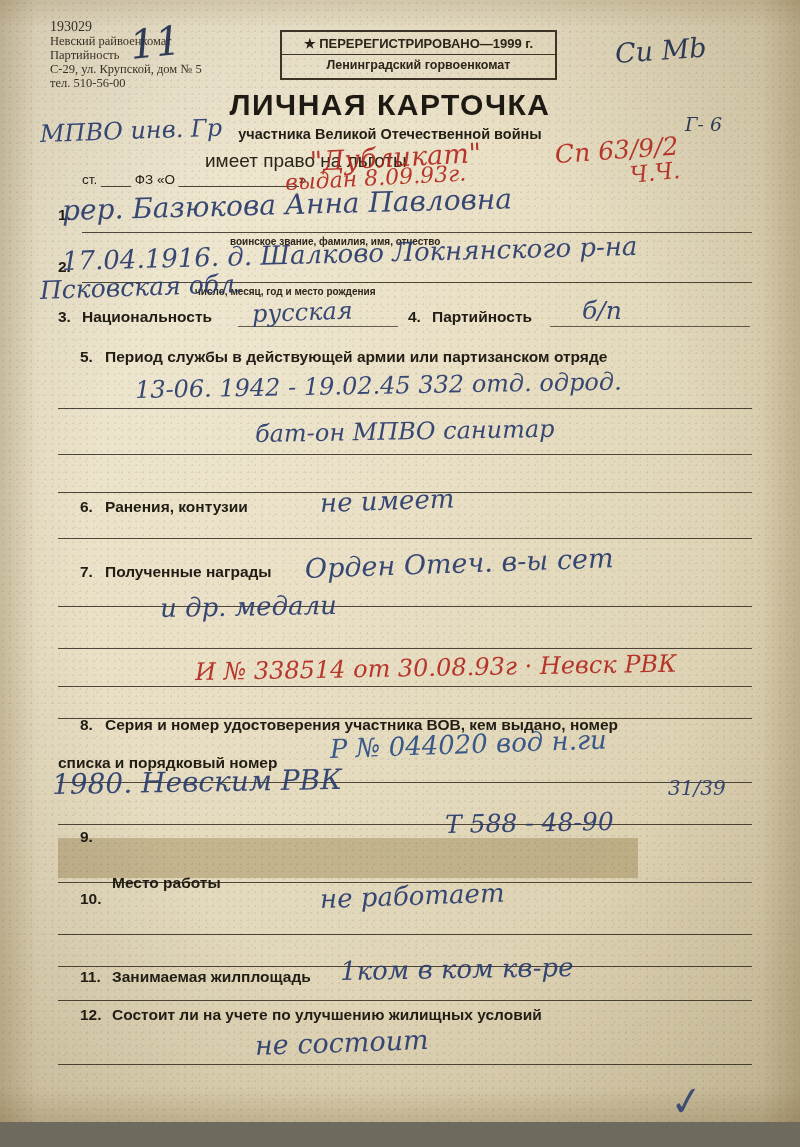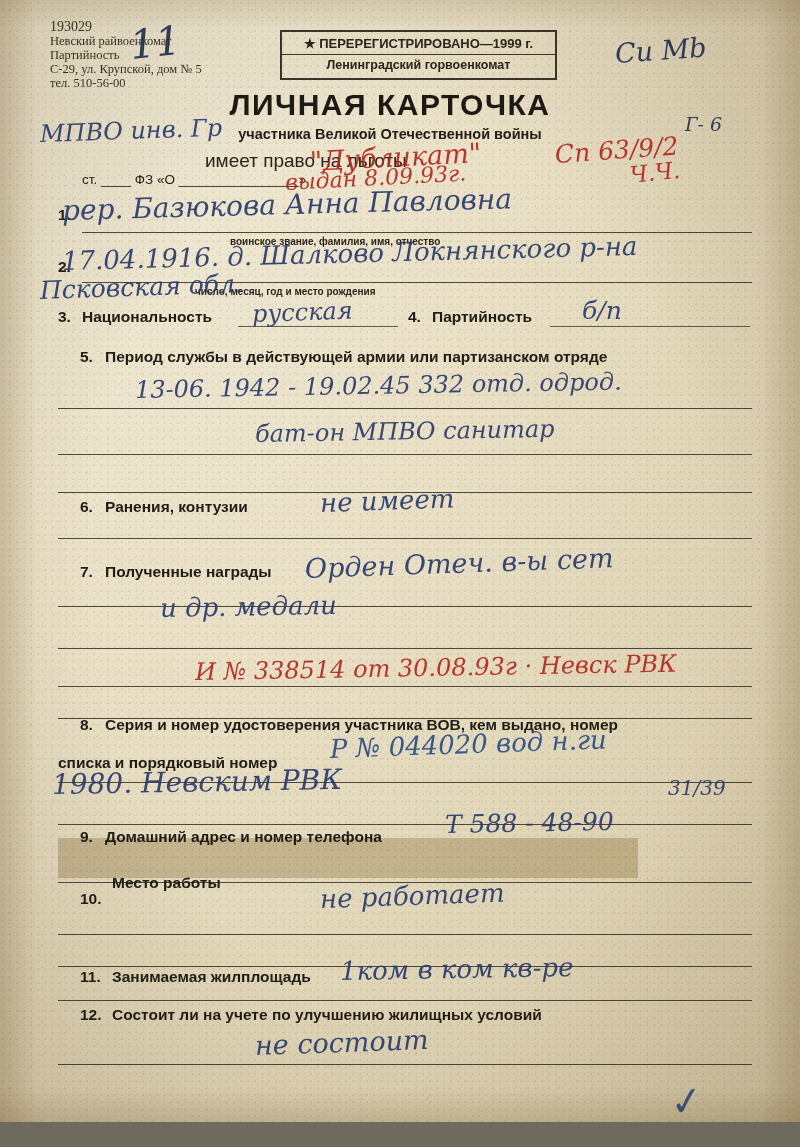--- a/index.html
+++ b/index.html
@@ -235,21 +235,20 @@
     <div class="rule" style="left:28px; top:668px; width:694px;"></div>
     <div class="rule" style="left:28px; top:700px; width:694px;"></div>
 
     <div class="pr fld-num" style="left:50px; top:698px;">8.</div>
     <div class="pr fld-lbl" style="left:75px; top:698px;">Серия и номер удостоверения участника ВОВ, кем выдано, номер</div>
     <div class="pr fld-lbl" style="left:28px; top:736px;">списка и порядковый номер</div>
     <div class="rule" style="left:28px; top:764px; width:694px;"></div>
     <div class="rule" style="left:28px; top:806px; width:694px;"></div>
 
     <div class="pr fld-num" style="left:50px; top:810px;">9.</div>
-    <div class="pr fld-lbl" style="left:75px; top:810px;">Домашний адрес и номер телефона</div>
     <div class="smudge" style="left:28px; top:820px; width:580px; height:40px;"></div>
     <div class="rule" style="left:28px; top:864px; width:694px;"></div>
 
     <div class="pr fld-num" style="left:50px; top:872px;">10.</div>
     <div class="pr fld-lbl" style="left:82px; top:832px;margin-top:24px;">Место работы</div>
     <div class="rule" style="left:28px; top:916px; width:694px;"></div>
     <div class="rule" style="left:28px; top:948px; width:694px;"></div>
 
     <div class="pr fld-num" style="left:50px; top:950px;">11.</div>
     <div class="pr fld-lbl" style="left:82px; top:950px;">Занимаемая  жилплощадь</div>

